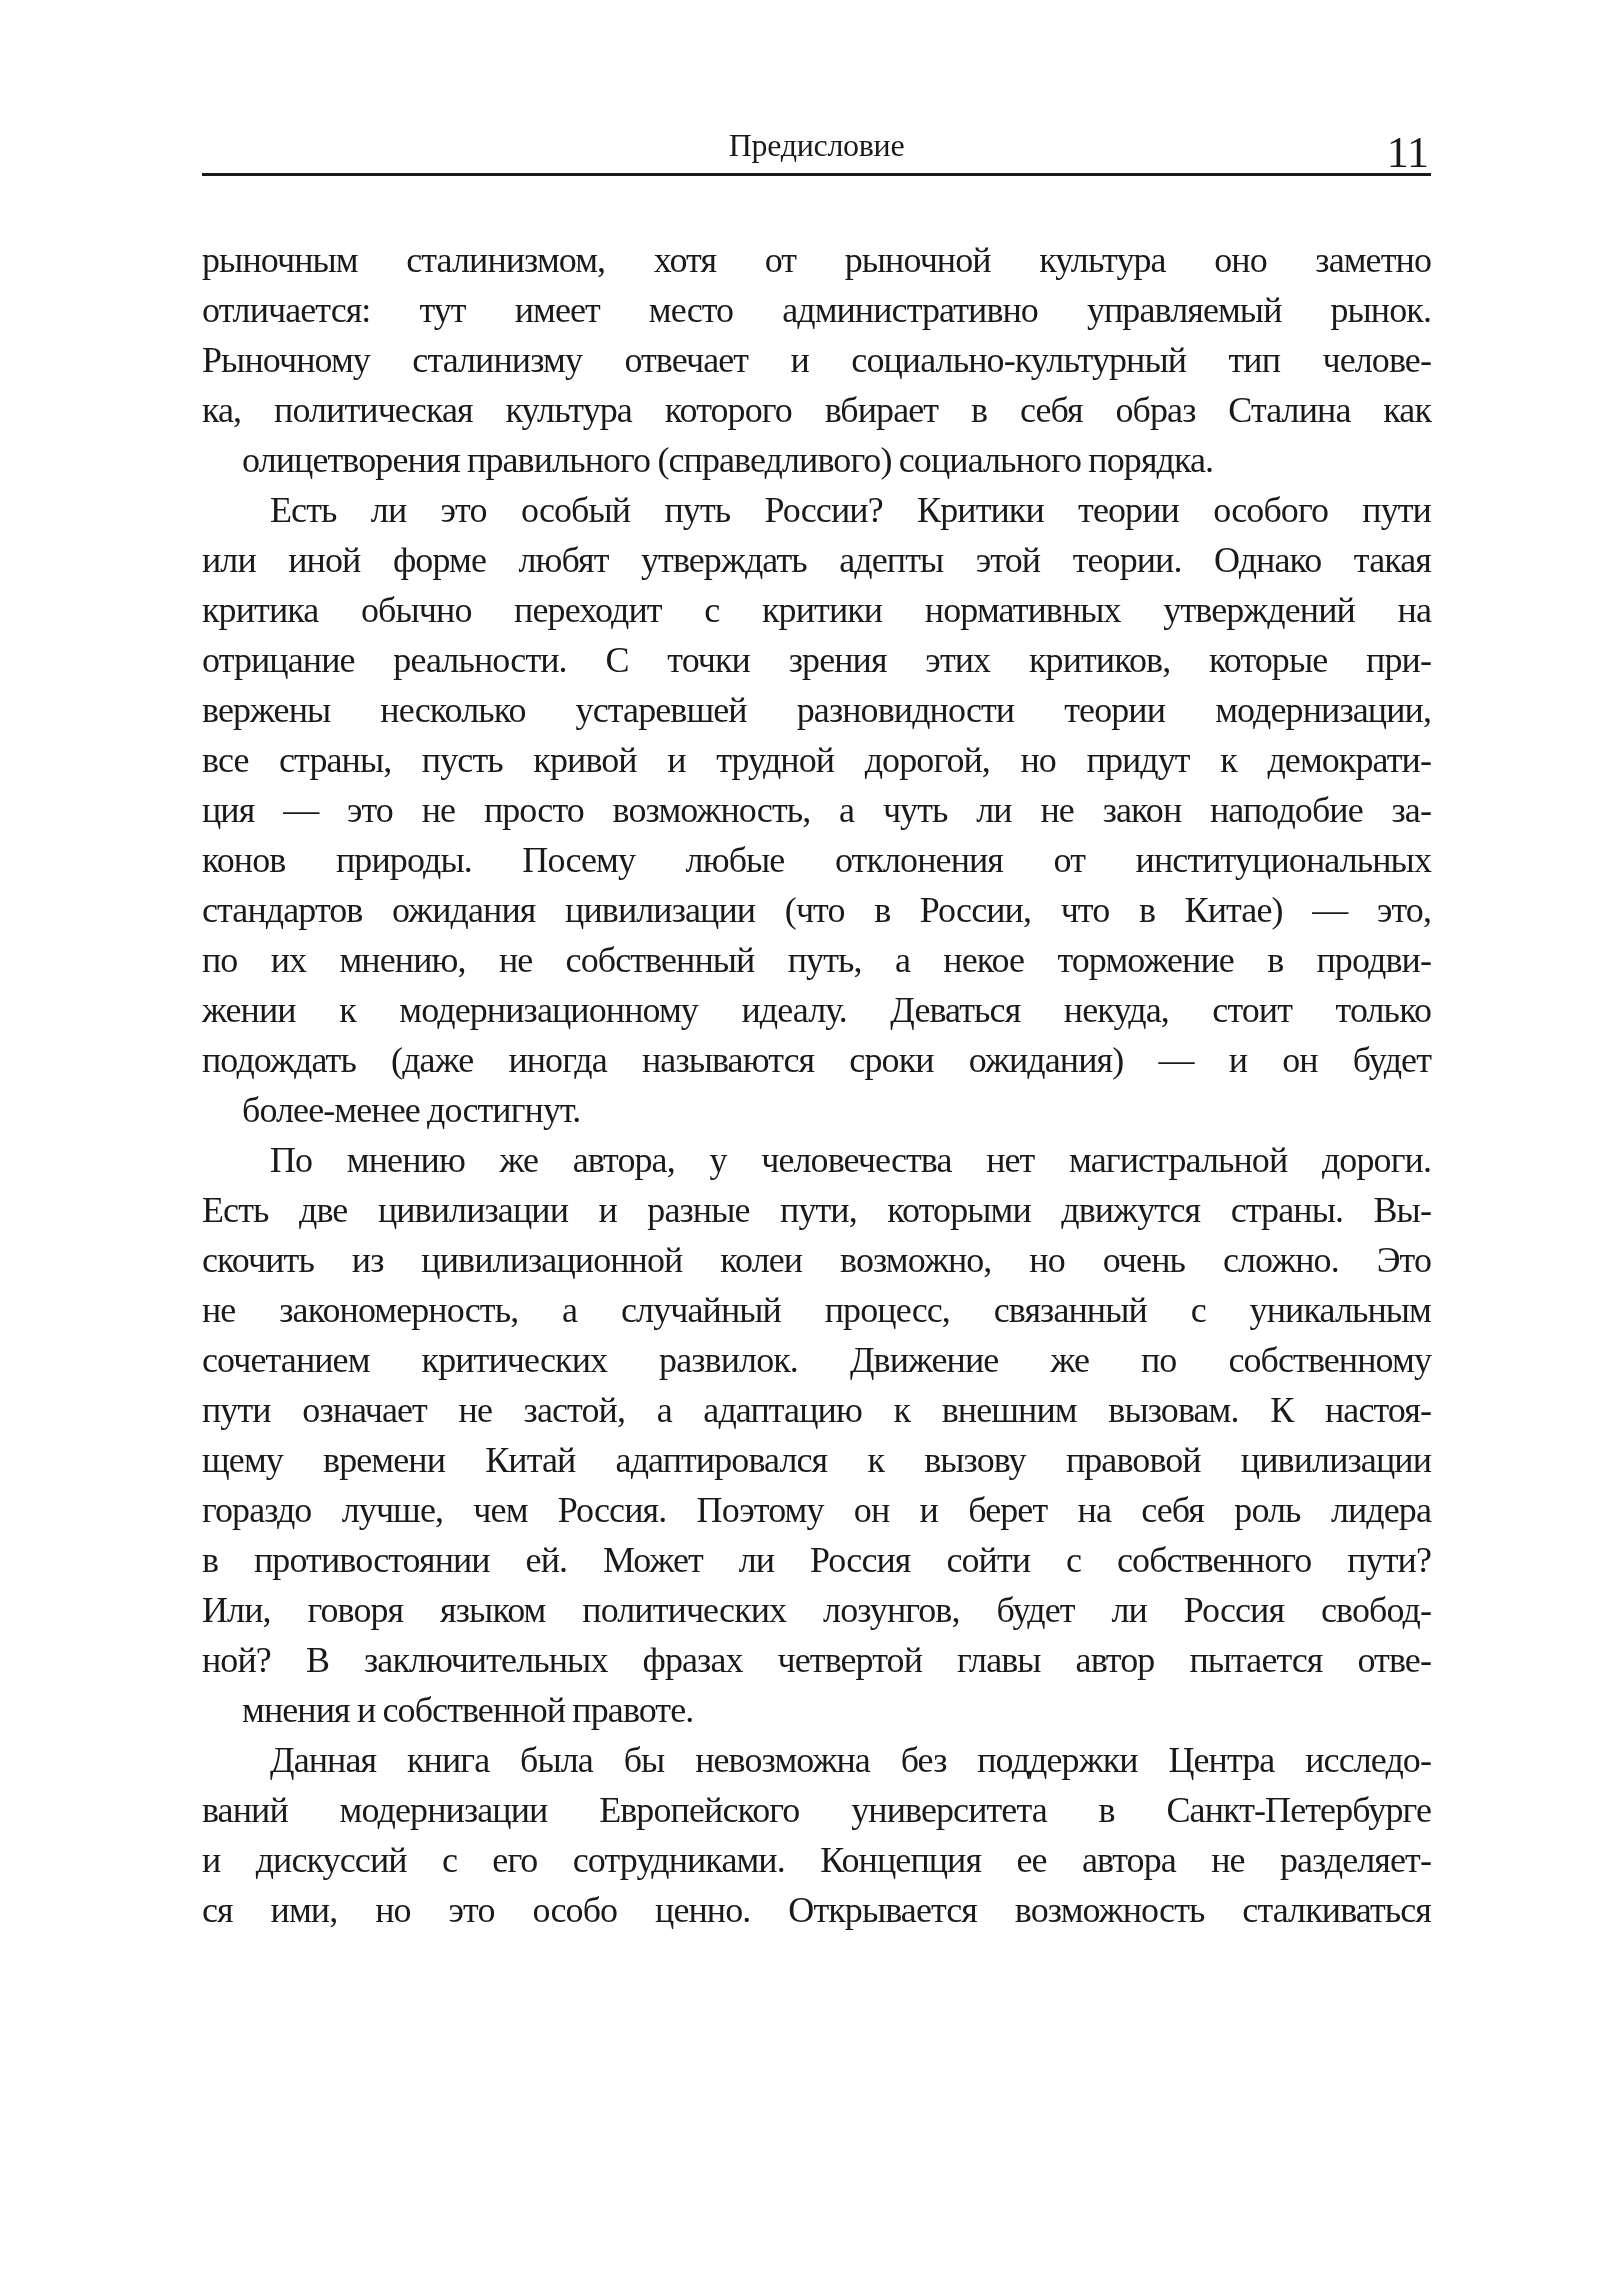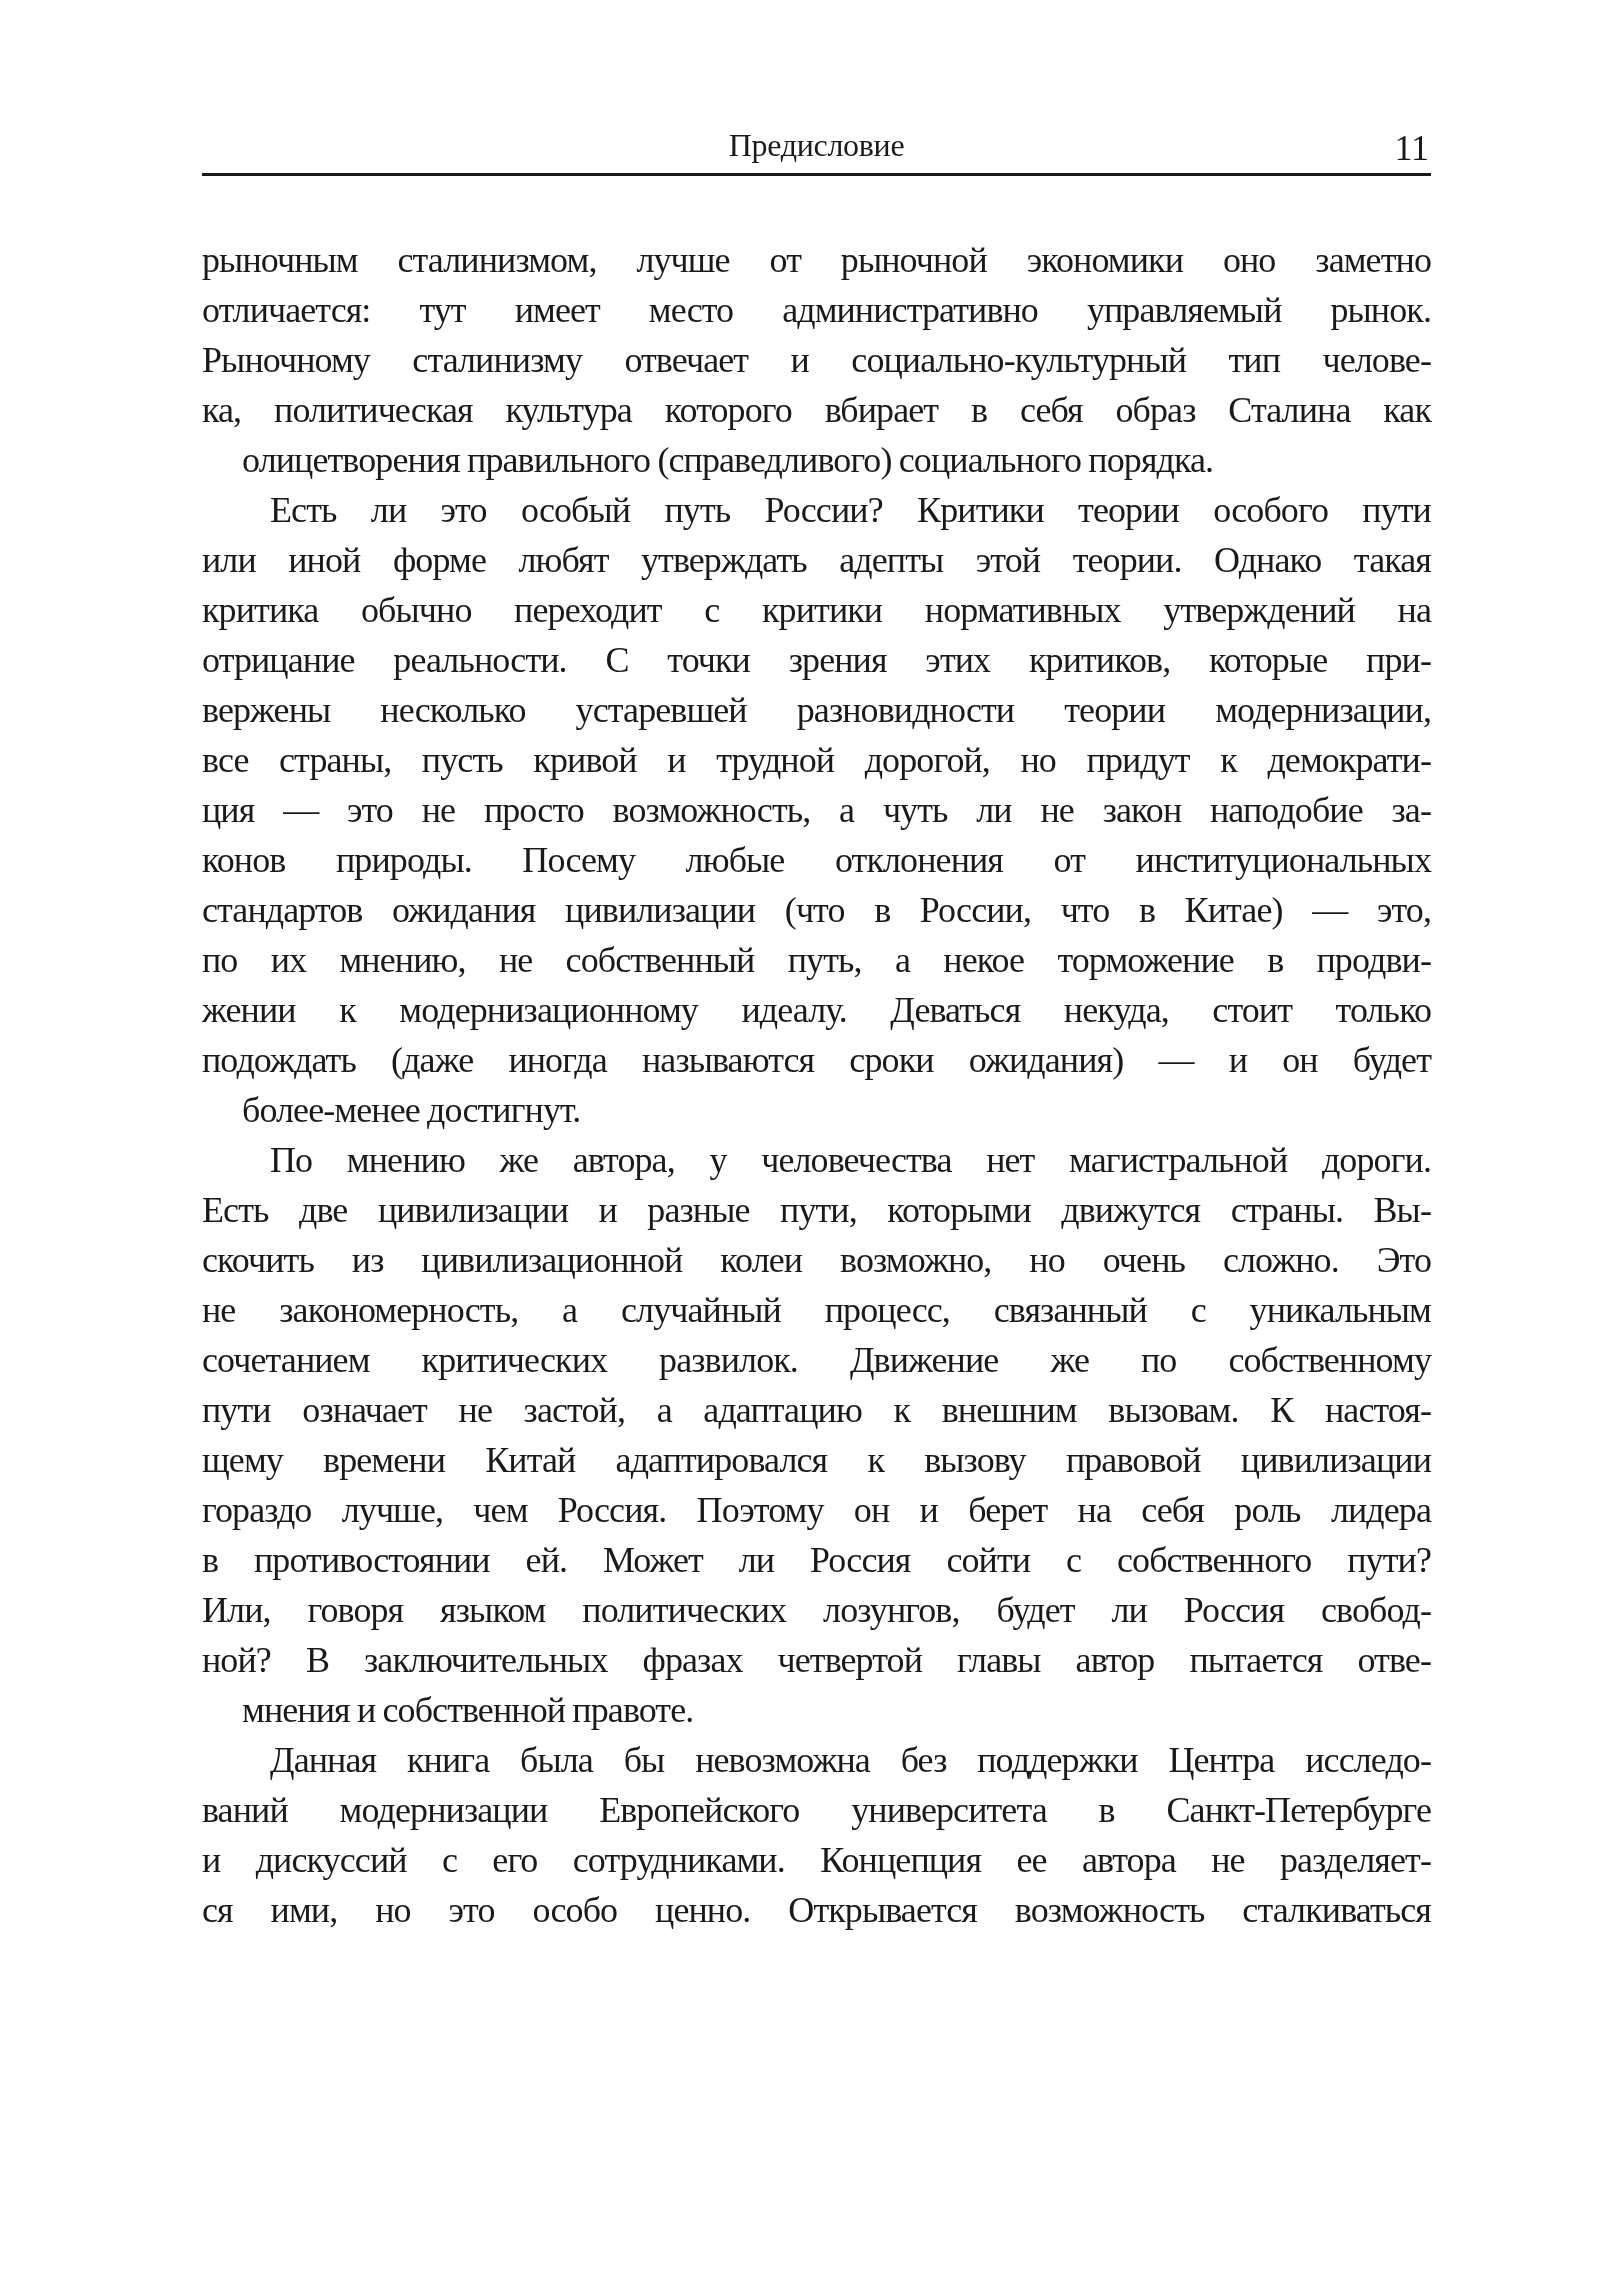--- a/index.html
+++ b/index.html
@@ -28,21 +28,21 @@
       width: 100%;
       text-align: center;
       top: 6px;
       font-size: 32px;
       letter-spacing: -0.3px;
     }
     .page-number {
       position: absolute;
       right: 1.9px;
       top: 5.7px;
-      font-size: 36px;
+      font-size: 44px;
       text-align: right;
     }
     .head-rule {
       position: absolute;
       left: 202px;
       top: 173px;
       width: 1229px;
       height: 2.8px;
       background: #1a1a1a;
     }
@@ -80,21 +80,21 @@
 <body>
 
 <div class="running-head">
   <div class="running-title">Предисловие</div>
   <div class="page-number">11</div>
 </div>
 <div class="head-rule"></div>
 
 <div class="text-body" id="text-body">
     <div class="para">
-      <span class="line">рыночным сталинизмом, лучше от рыночной экономики оно заметно</span>
+      <span class="line">рыночным сталинизмом, хотя от рыночной культура оно заметно</span>
       <span class="line">отличается: тут имеет место административно управляемый рынок.</span>
       <span class="line">Рыночному сталинизму отвечает и социально-культурный тип челове-</span>
       <span class="line">ка, политическая культура которого вбирает в себя образ Сталина как</span>
       <span class="line last">олицетворения правильного (справедливого) социального порядка.</span>
     </div>
     <div class="para">
       <span class="line indent">Есть ли это особый путь России? Критики теории особого пути</span>
       <span class="line">или иной форме любят утверждать адепты этой теории. Однако такая</span>
       <span class="line">критика обычно переходит с критики нормативных утверждений на</span>
       <span class="line">отрицание реальности. С точки зрения этих критиков, которые при-</span>

